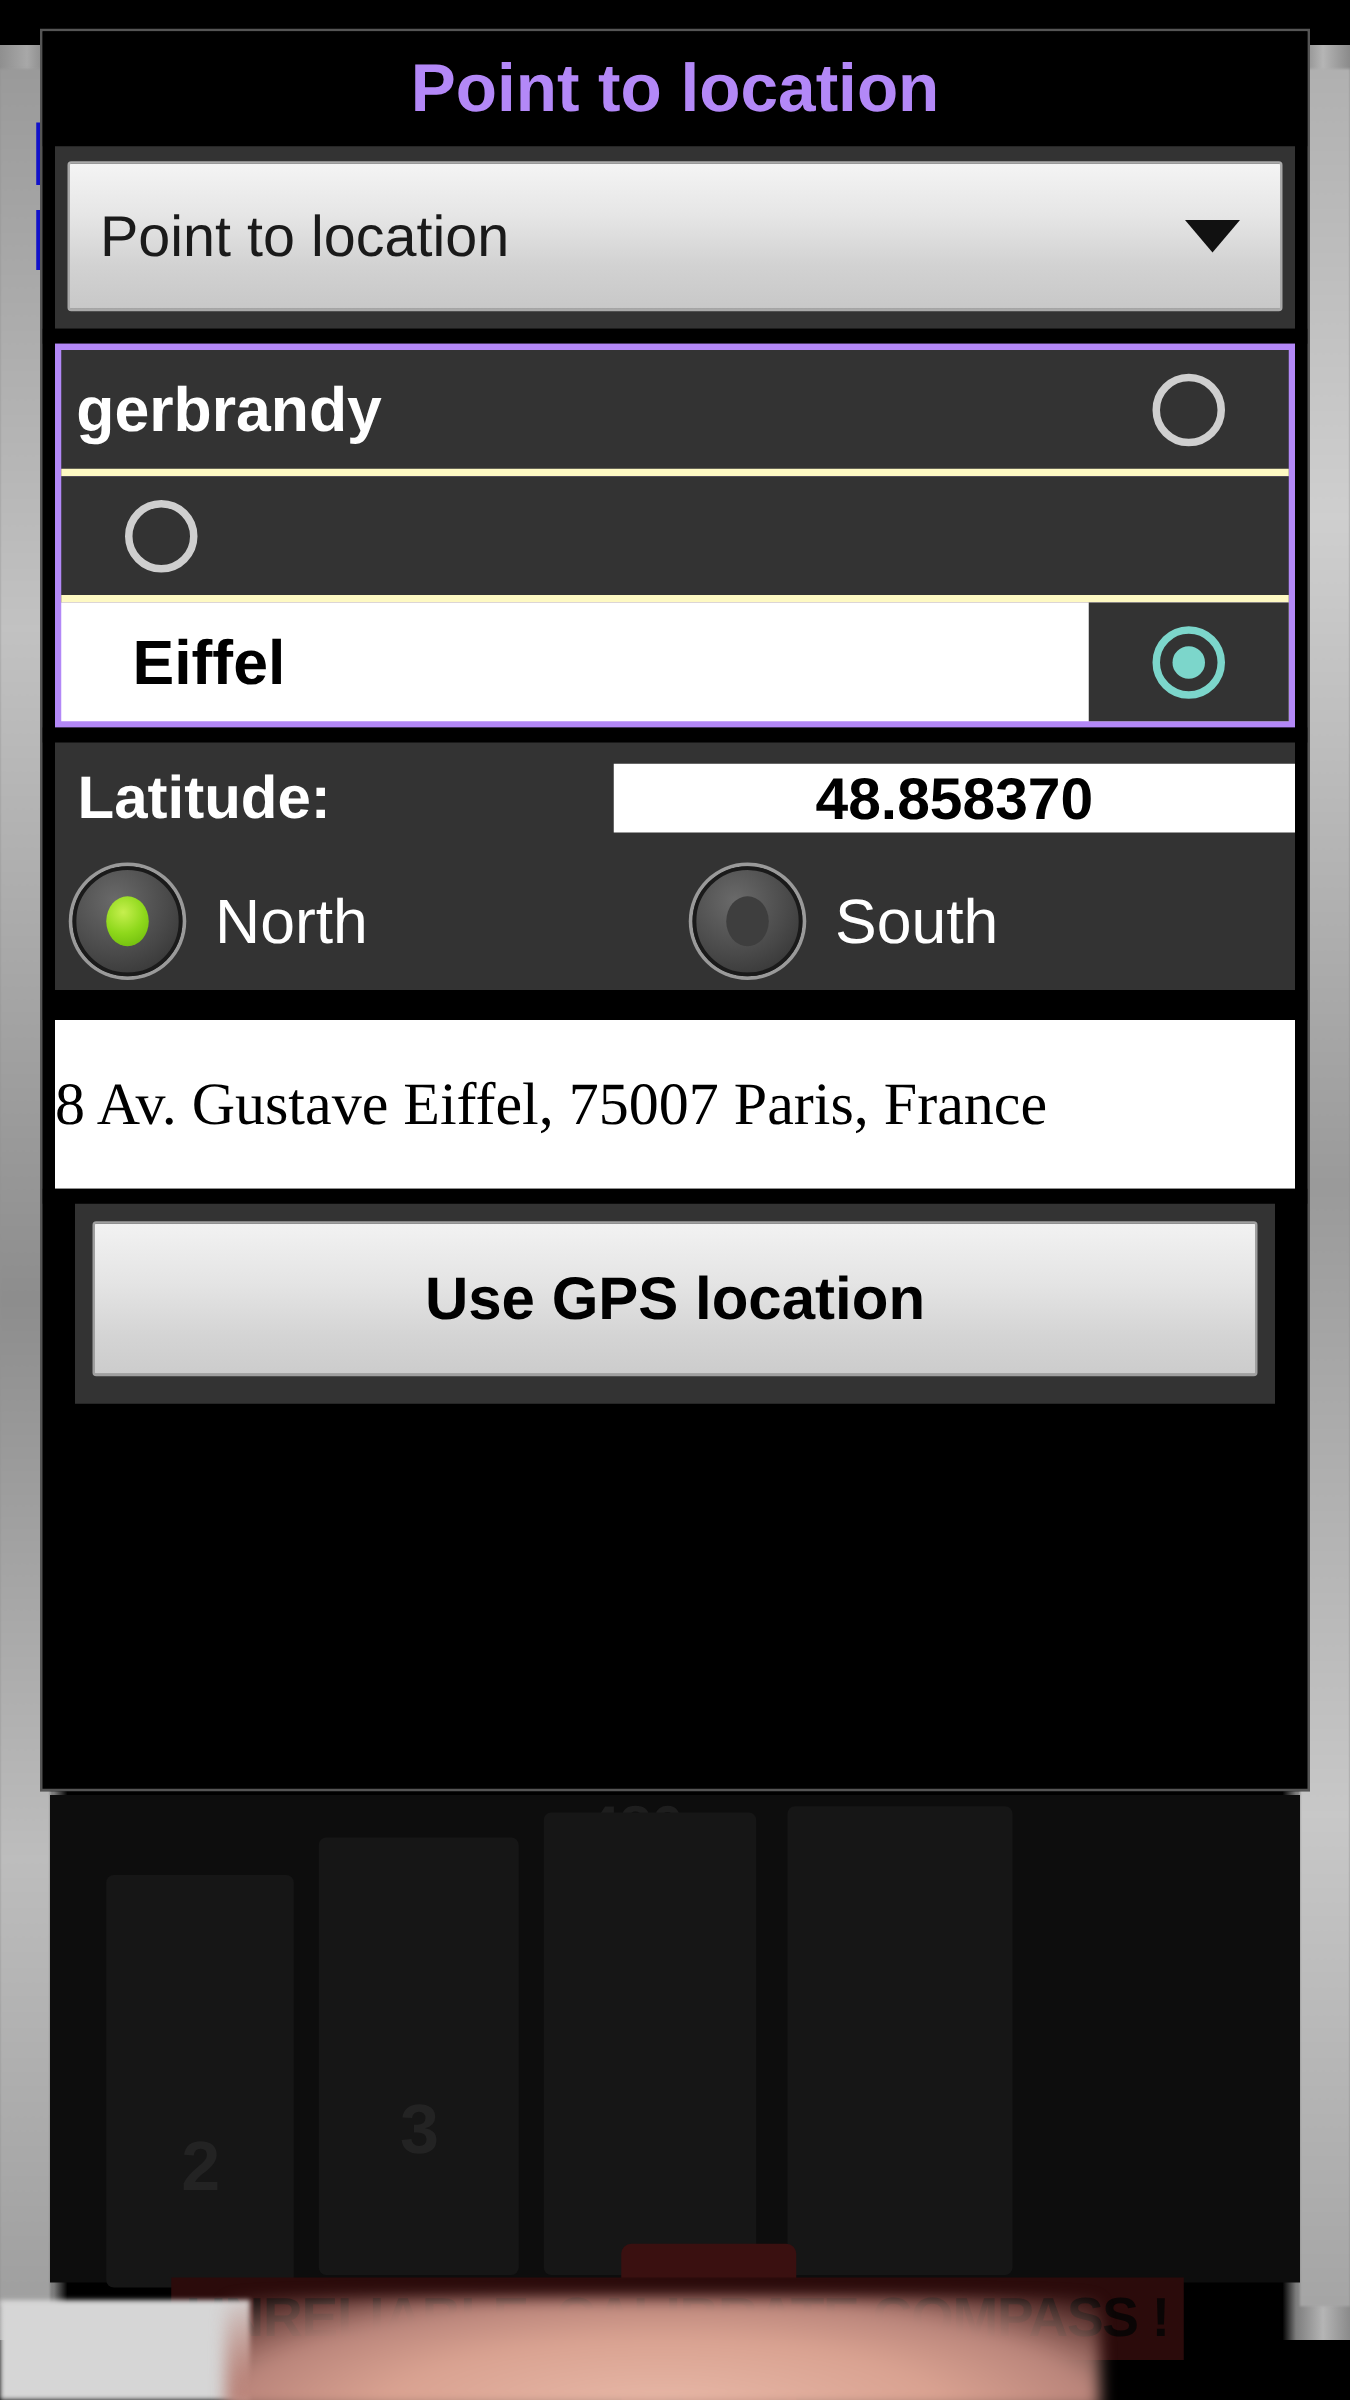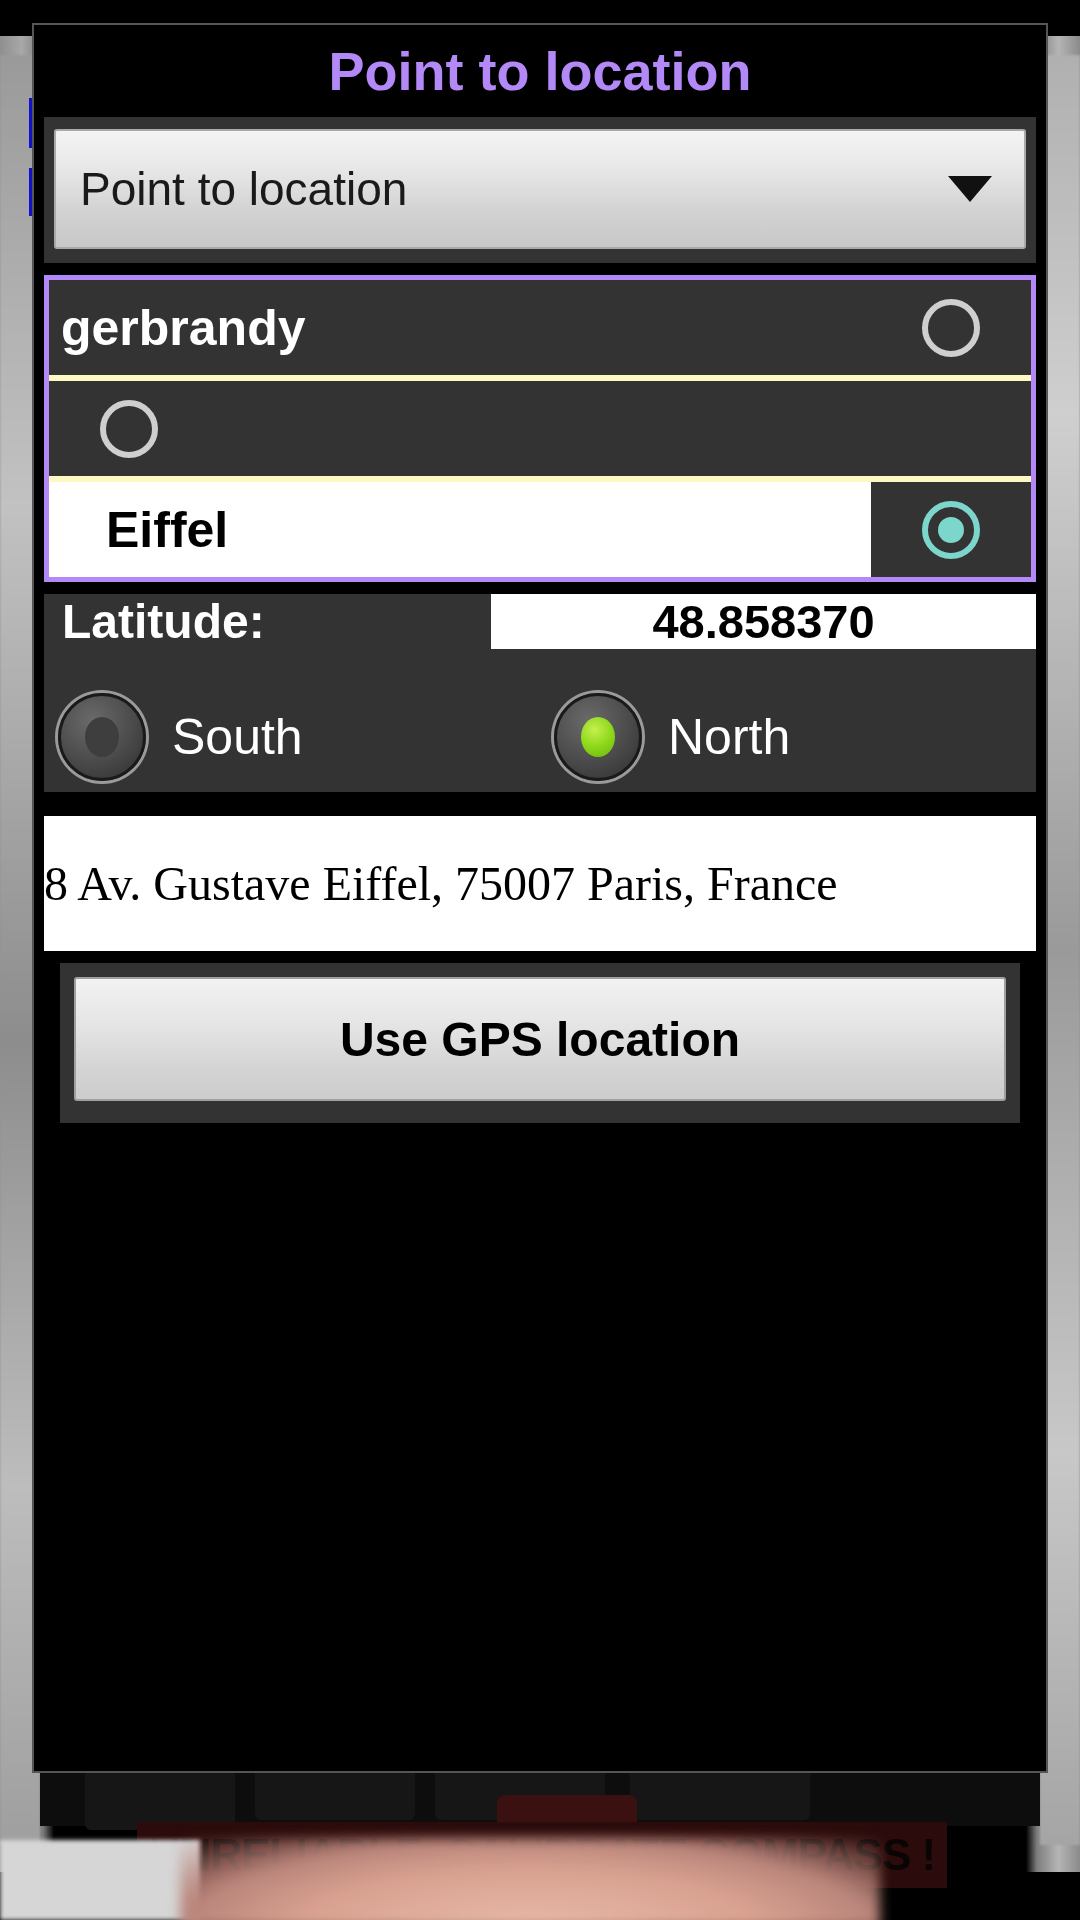--- a/index.html
+++ b/index.html
@@ -89,21 +89,21 @@
     position:absolute; left:470px; top:1434px; color:#1e1e1e;
     font-size:46px; font-weight:bold;
   }
 
   
   #dialog {
     position: absolute;
     left: 32px;
     top: 23px;
     width: 1016px;
-    height: 1750px;
+    height: 1410px;
     background: #000;
     border: 2px solid #555;
     box-sizing: border-box;
     overflow: hidden;
   }
   .dlg-title {
     height: 92px;
     line-height: 92px;
     text-align: center;
     color: #b388f7;
@@ -199,21 +199,21 @@
     background: #7cd6cb;
   }
 
   
   .coord-block {
     margin: 0 10px;
     background: #333333;
   }
   .coord-top {
     display: flex;
-    align-items: flex-start;
+    align-items: center;
     height: 88px;
     gap: 18px;
   }
   .coord-label {
     flex: 1;
     display: flex;
     align-items: center;
     color: #ffffff;
     font-size: 48px;
     font-weight: bold;
@@ -376,31 +376,31 @@
 
   <div class="gap-black"></div>
 
   <div class="coord-block">
     <div class="coord-top">
       <div class="coord-label">Latitude:</div>
       <div class="coord-value">48.858370</div>
     </div>
     <div class="coord-bottom">
       <div class="hemi">
+        <span class="led on">
+            <span class="led-dot"></span>
+          </span>
+        <span class="hemi-label">North</span>
+      </div>
+      <div class="hemi">
         <span class="led">
             <span class="led-dot"></span>
           </span>
         <span class="hemi-label">South</span>
       </div>
-      <div class="hemi">
-        <span class="led on">
-            <span class="led-dot"></span>
-          </span>
-        <span class="hemi-label">North</span>
-      </div>
     </div>
   </div>
 
   <div class="gap-black"></div>
 
   <div class="coord-block">
   </div>
 
   <div class="gap-black"></div>
 

